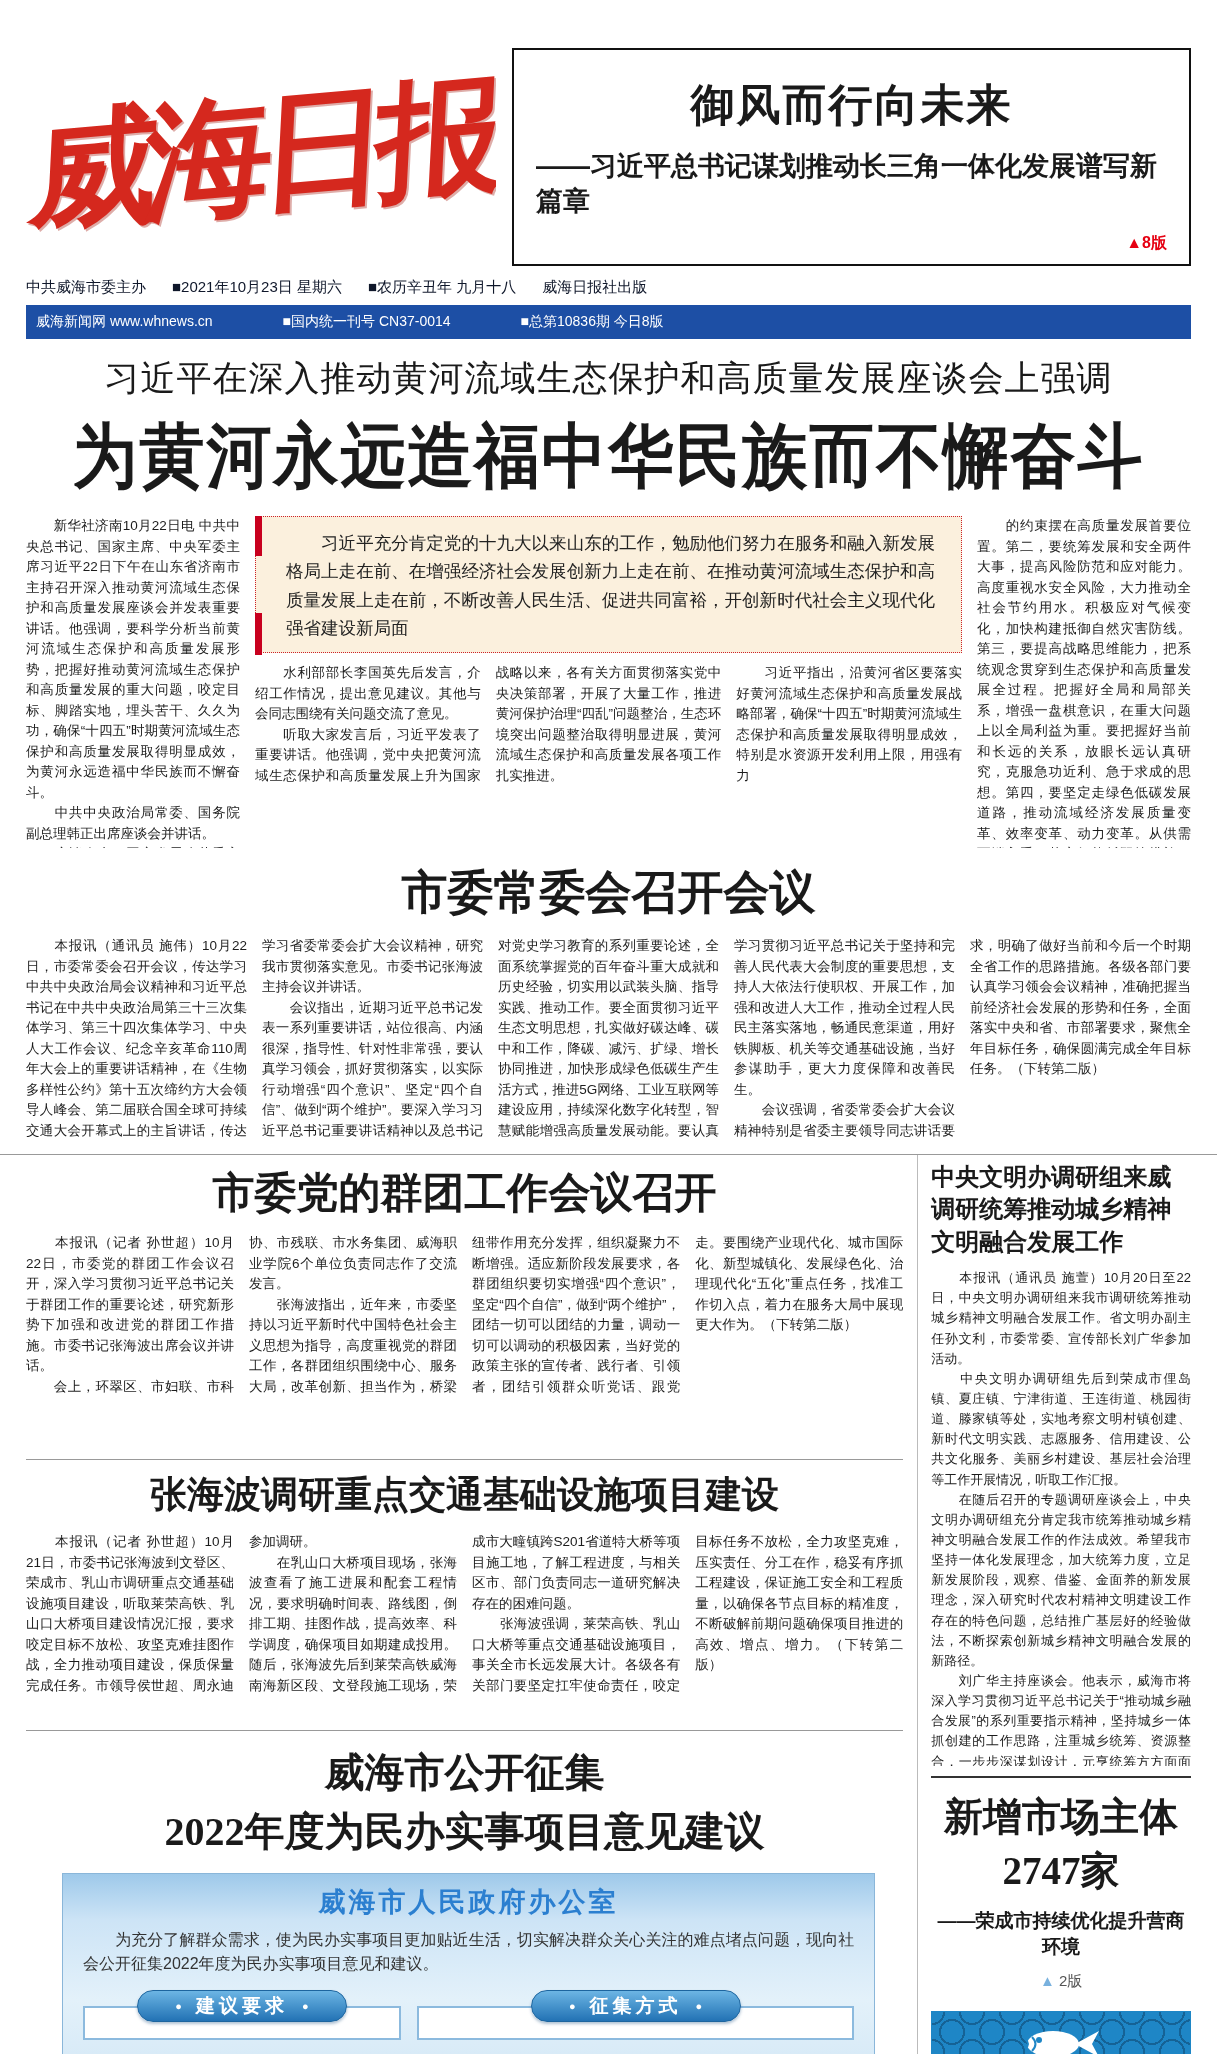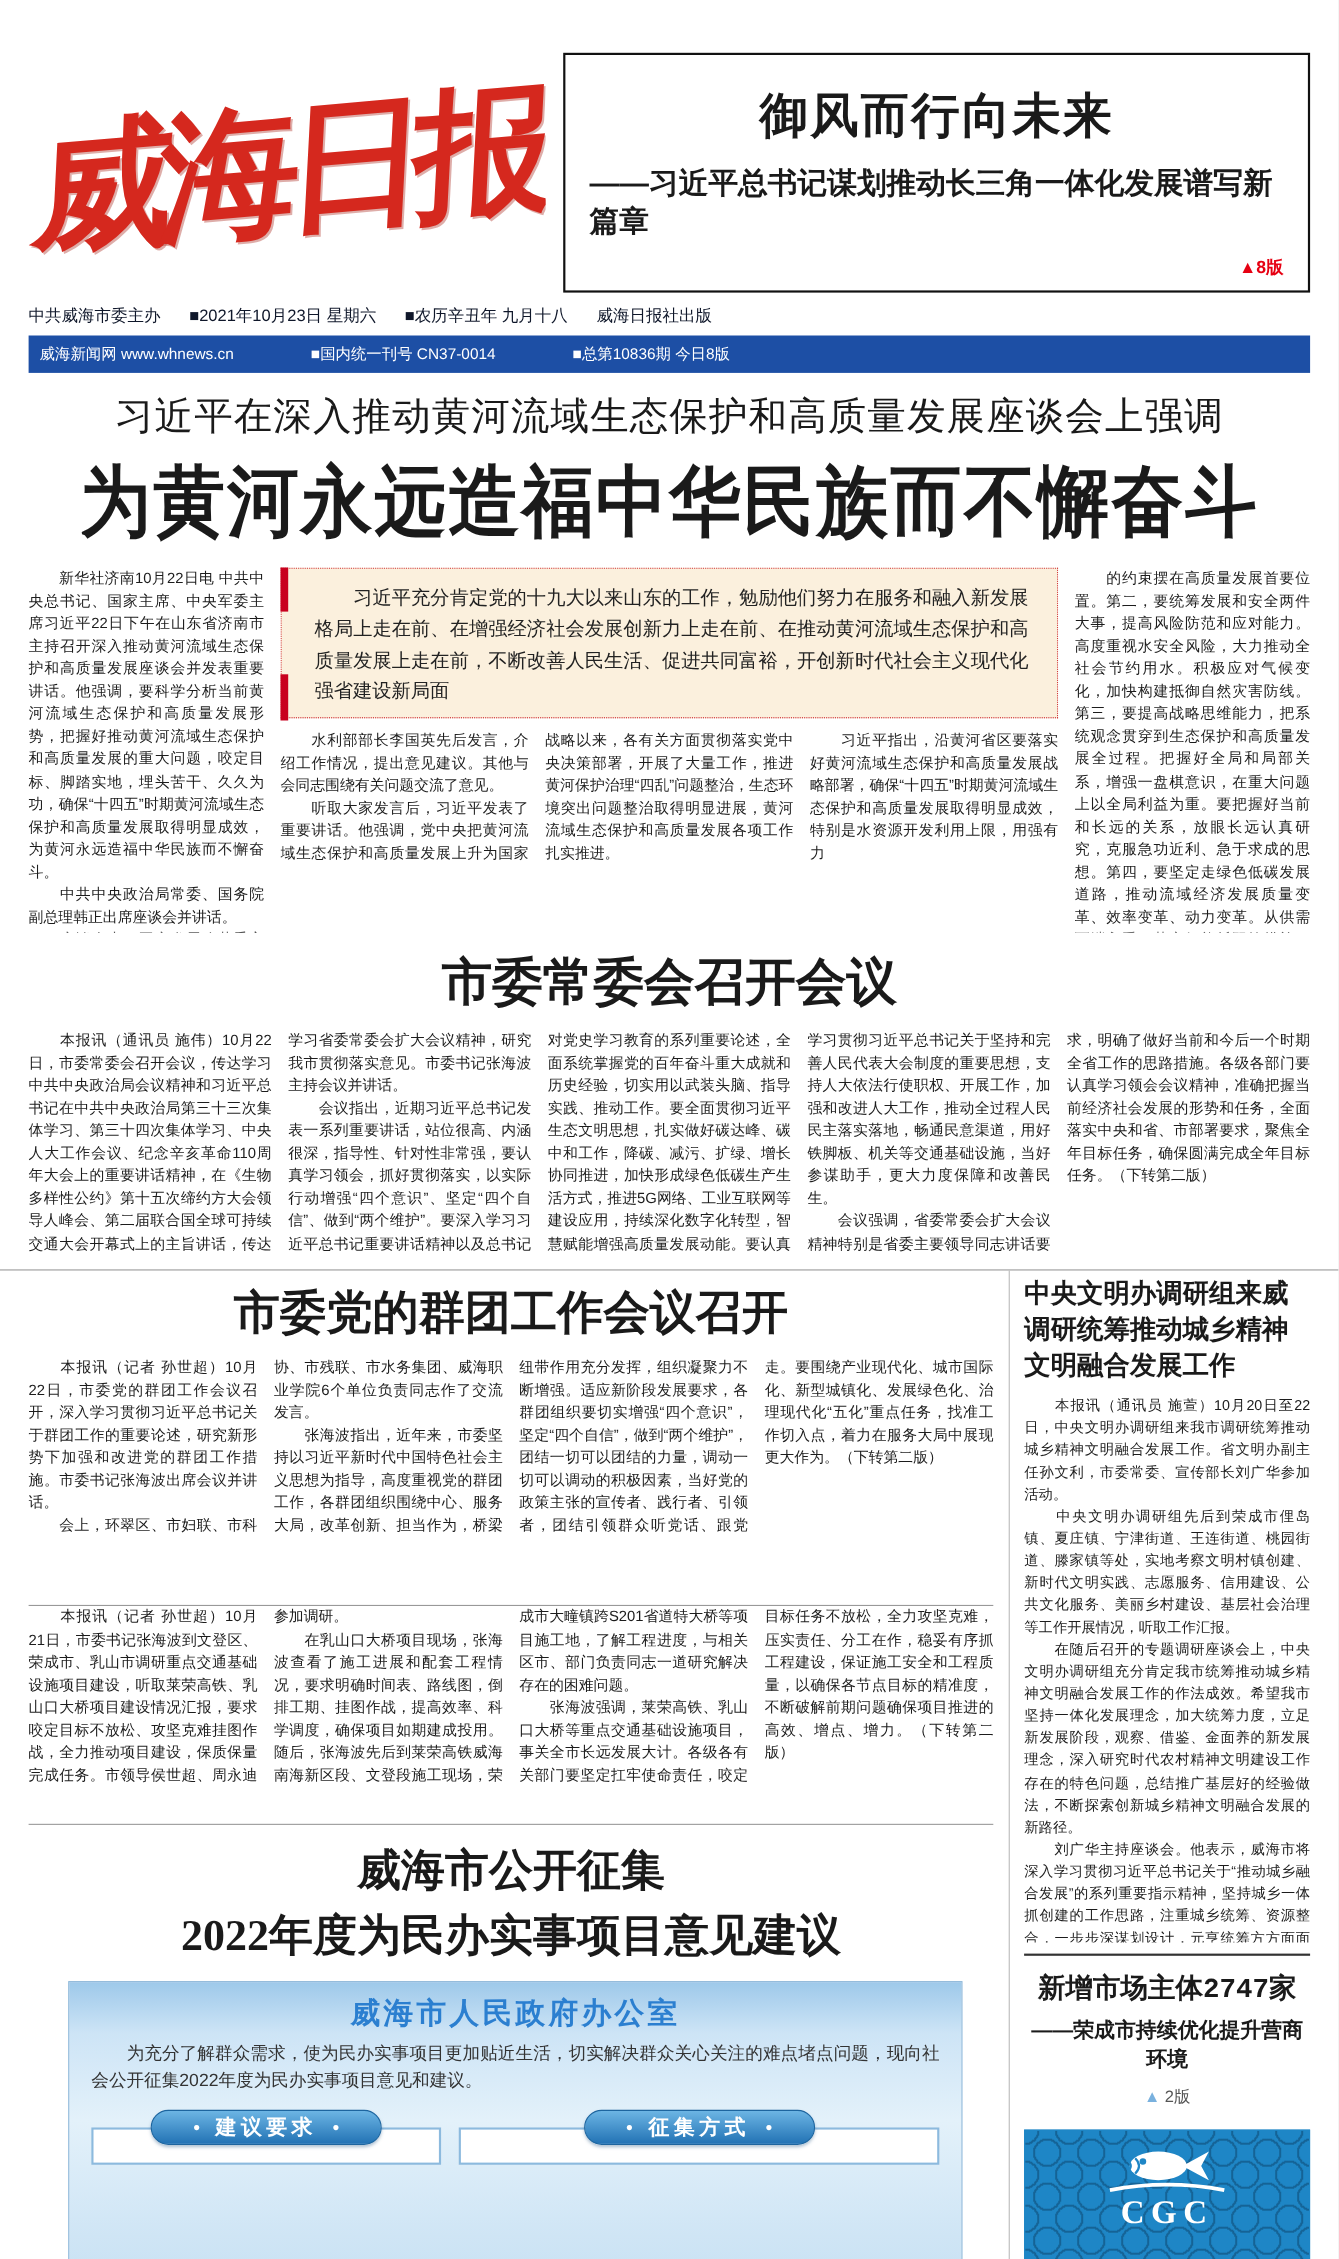--- a/index.html
+++ b/index.html
@@ -101,21 +101,21 @@
   .n-card {
     background:#fff; border:2px solid #8cbade; padding:22px 12px 8px 12px;
     font-size:14.5px; color:#222; line-height:1.5;
   }
 
   
   .civ-hl { font-size:24px; font-weight:900; line-height:1.35; margin-top:6px;
     font-family:"Liberation Sans","DejaVu Sans",sans-serif; }
   .civ-body { margin-top:10px; height:498px; overflow:hidden; font-size:13px; line-height:1.55; }
   .market { border-top:2px solid #333; margin-top:10px; padding:12px 0 10px 0; text-align:center; }
-  .market .t { font-size:25px; font-weight:900; font-family:Liberation Mono, monospace; }
+  .market .t { font-size:39px; font-weight:900; font-family:Liberation Serif, serif; }
   .market .s { font-size:19px; font-weight:700; margin-top:10px; }
   .market .pg { margin-top:12px; font-size:15px; color:#555; }
   .market .tri { color:#79b1de; }
   .expo {
     margin-top:10px; flex:1; border:1px solid #1e86c6;
     background-color:#1e86c6;
     background-image:
       radial-gradient(circle, rgba(255,255,255,0) 11px, rgba(13,70,110,.55) 11px 13px, rgba(255,255,255,0) 13px),
       radial-gradient(circle, rgba(255,255,255,0) 11px, rgba(13,70,110,.55) 11px 13px, rgba(255,255,255,0) 13px);
     background-size:40px 40px; background-position:0 0,20px 20px;
@@ -180,20 +180,21 @@
     <div class="left-zone">
 
       <div>
         <div class="sec-hl qt-hl">市委党的群团工作会议召开</div>
         <div class="qt-body bodytext">　　本报讯（记者 孙世超）10月22日，市委党的群团工作会议召开，深入学习贯彻习近平总书记关于群团工作的重要论述，研究新形势下加强和改进党的群团工作措施。市委书记张海波出席会议并讲话。
 　　会上，环翠区、市妇联、市科协、市残联、市水务集团、威海职业学院6个单位负责同志作了交流发言。
 　　张海波指出，近年来，市委坚持以习近平新时代中国特色社会主义思想为指导，高度重视党的群团工作，各群团组织围绕中心、服务大局，改革创新、担当作为，桥梁纽带作用充分发挥，组织凝聚力不断增强。适应新阶段发展要求，各群团组织要切实增强“四个意识”，坚定“四个自信”，做到“两个维护”，团结一切可以团结的力量，调动一切可以调动的积极因素，当好党的政策主张的宣传者、践行者、引领者，团结引领群众听党话、跟党走。要围绕产业现代化、城市国际化、新型城镇化、发展绿色化、治理现代化“五化”重点任务，找准工作切入点，着力在服务大局中展现更大作为。（下转第二版）</div>
       </div>
 
       <div class="zhb-wrap">
+        <div class="sec-hl zhb-hl">张海波调研重点交通基础设施项目建设</div>
         <div class="zhb-body bodytext">　　本报讯（记者 孙世超）10月21日，市委书记张海波到文登区、荣成市、乳山市调研重点交通基础设施项目建设，听取莱荣高铁、乳山口大桥项目建设情况汇报，要求咬定目标不放松、攻坚克难挂图作战，全力推动项目建设，保质保量完成任务。市领导侯世超、周永迪参加调研。
 　　在乳山口大桥项目现场，张海波查看了施工进展和配套工程情况，要求明确时间表、路线图，倒排工期、挂图作战，提高效率、科学调度，确保项目如期建成投用。随后，张海波先后到莱荣高铁威海南海新区段、文登段施工现场，荣成市大疃镇跨S201省道特大桥等项目施工地，了解工程进度，与相关区市、部门负责同志一道研究解决存在的困难问题。
 　　张海波强调，莱荣高铁、乳山口大桥等重点交通基础设施项目，事关全市长远发展大计。各级各有关部门要坚定扛牢使命责任，咬定目标任务不放松，全力攻坚克难，压实责任、分工在作，稳妥有序抓工程建设，保证施工安全和工程质量，以确保各节点目标的精准度，不断破解前期问题确保项目推进的高效、增点、增力。（下转第二版）</div>
       </div>
 
       <div class="solicit">
         <div class="l1">威海市公开征集</div>
         <div class="l2">2022年度为民办实事项目意见建议</div>
       </div>
 

